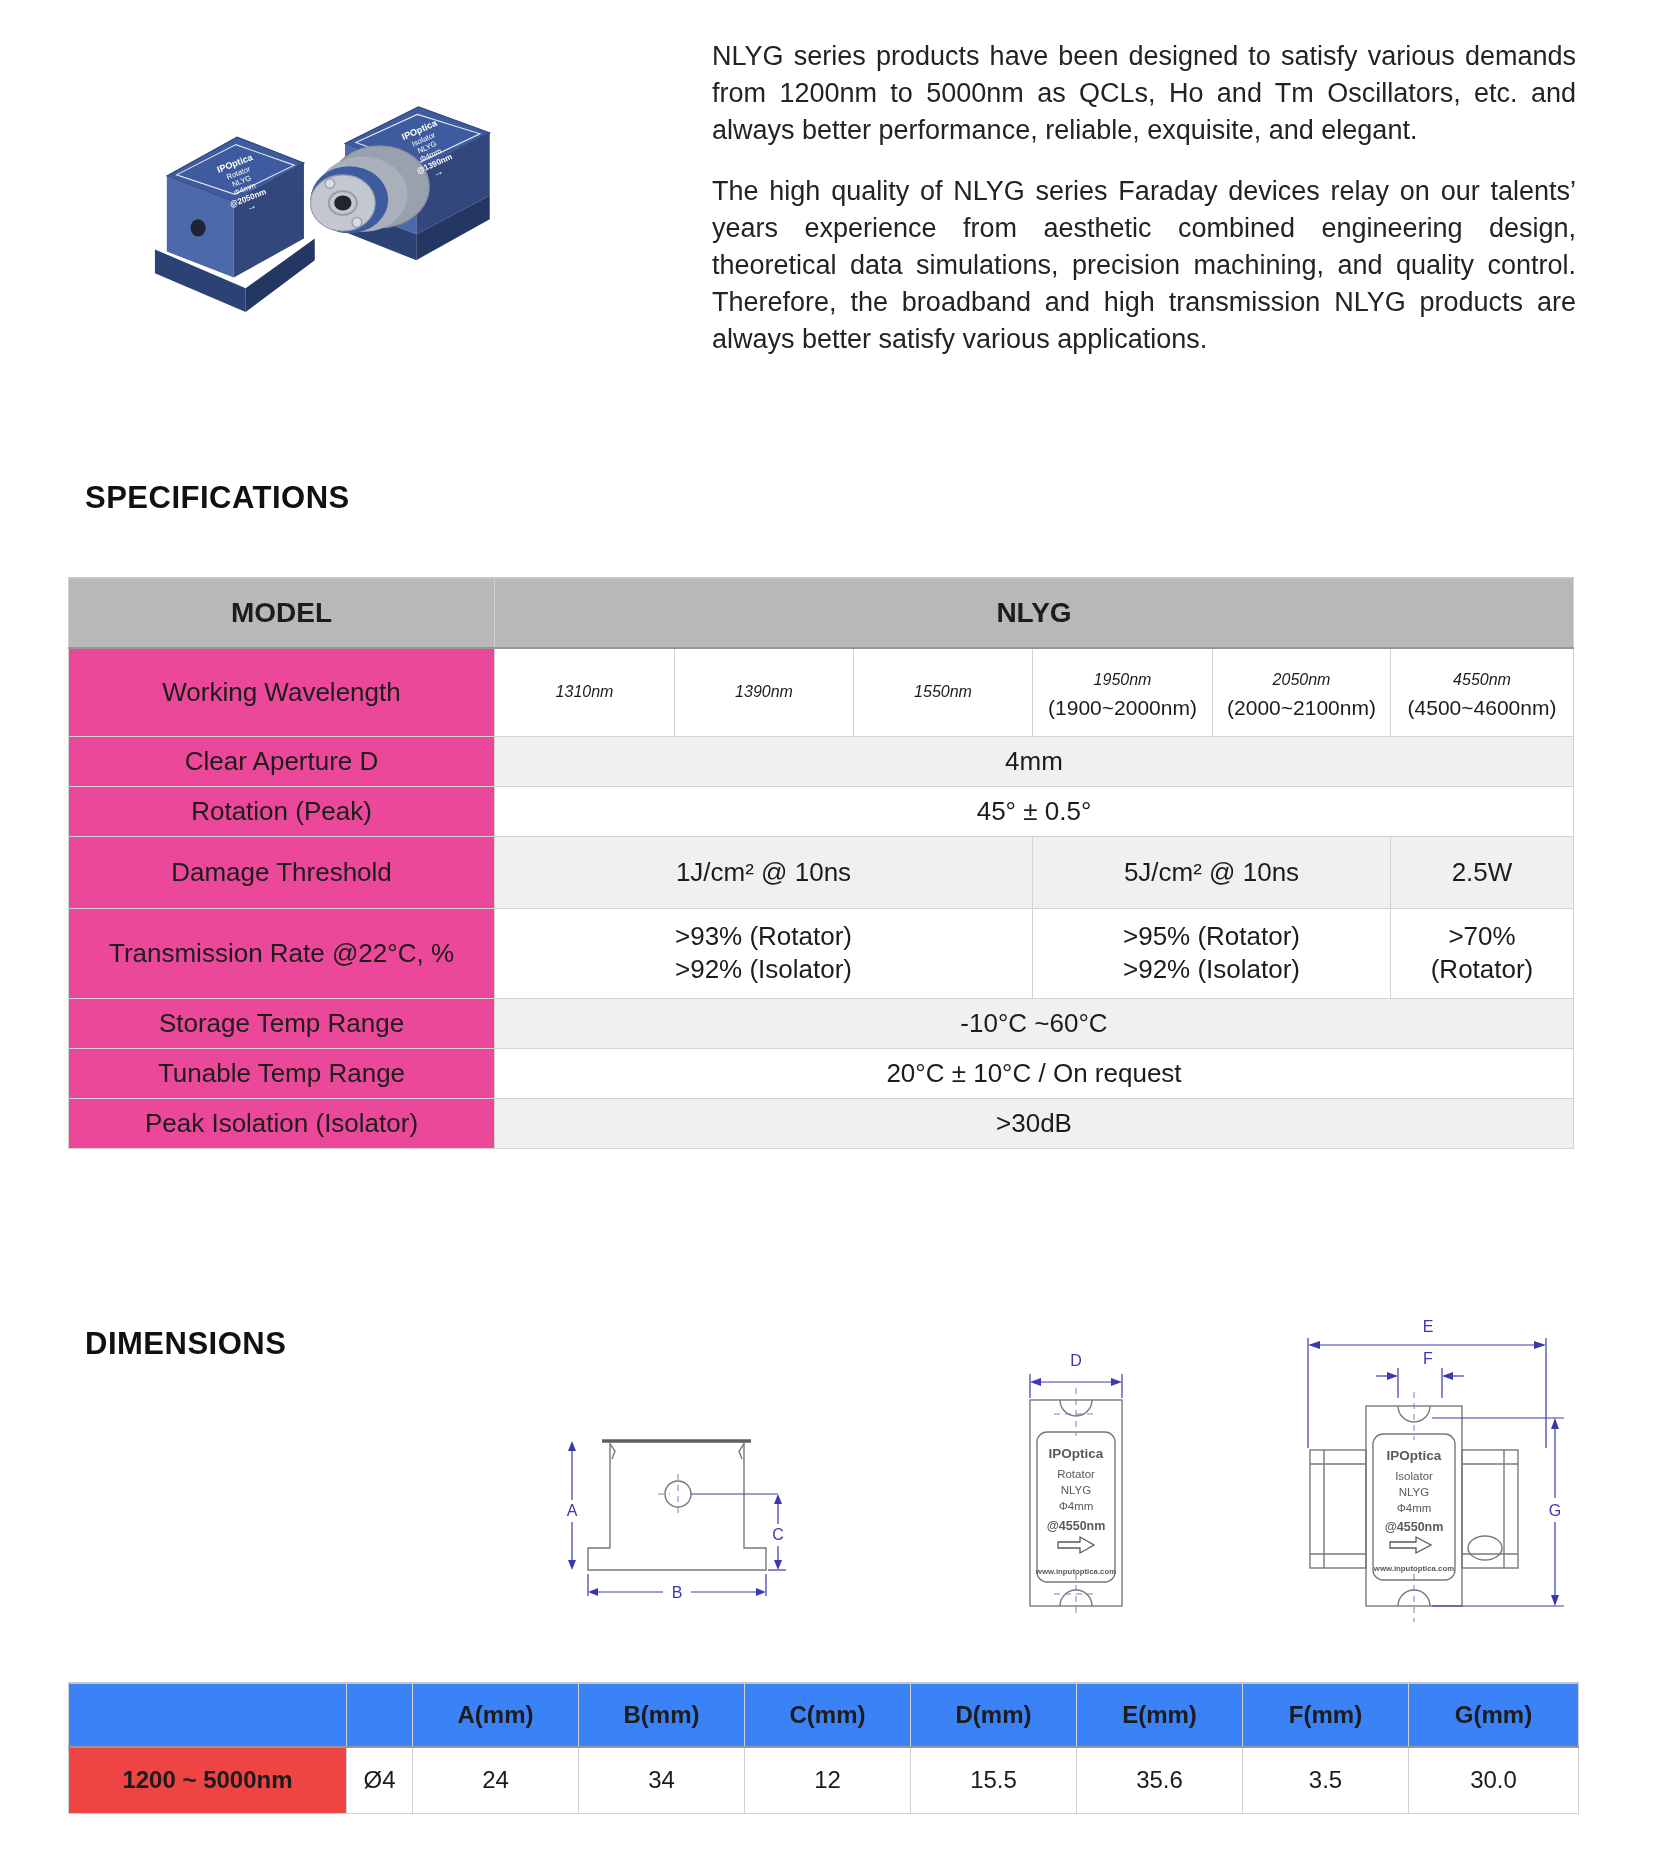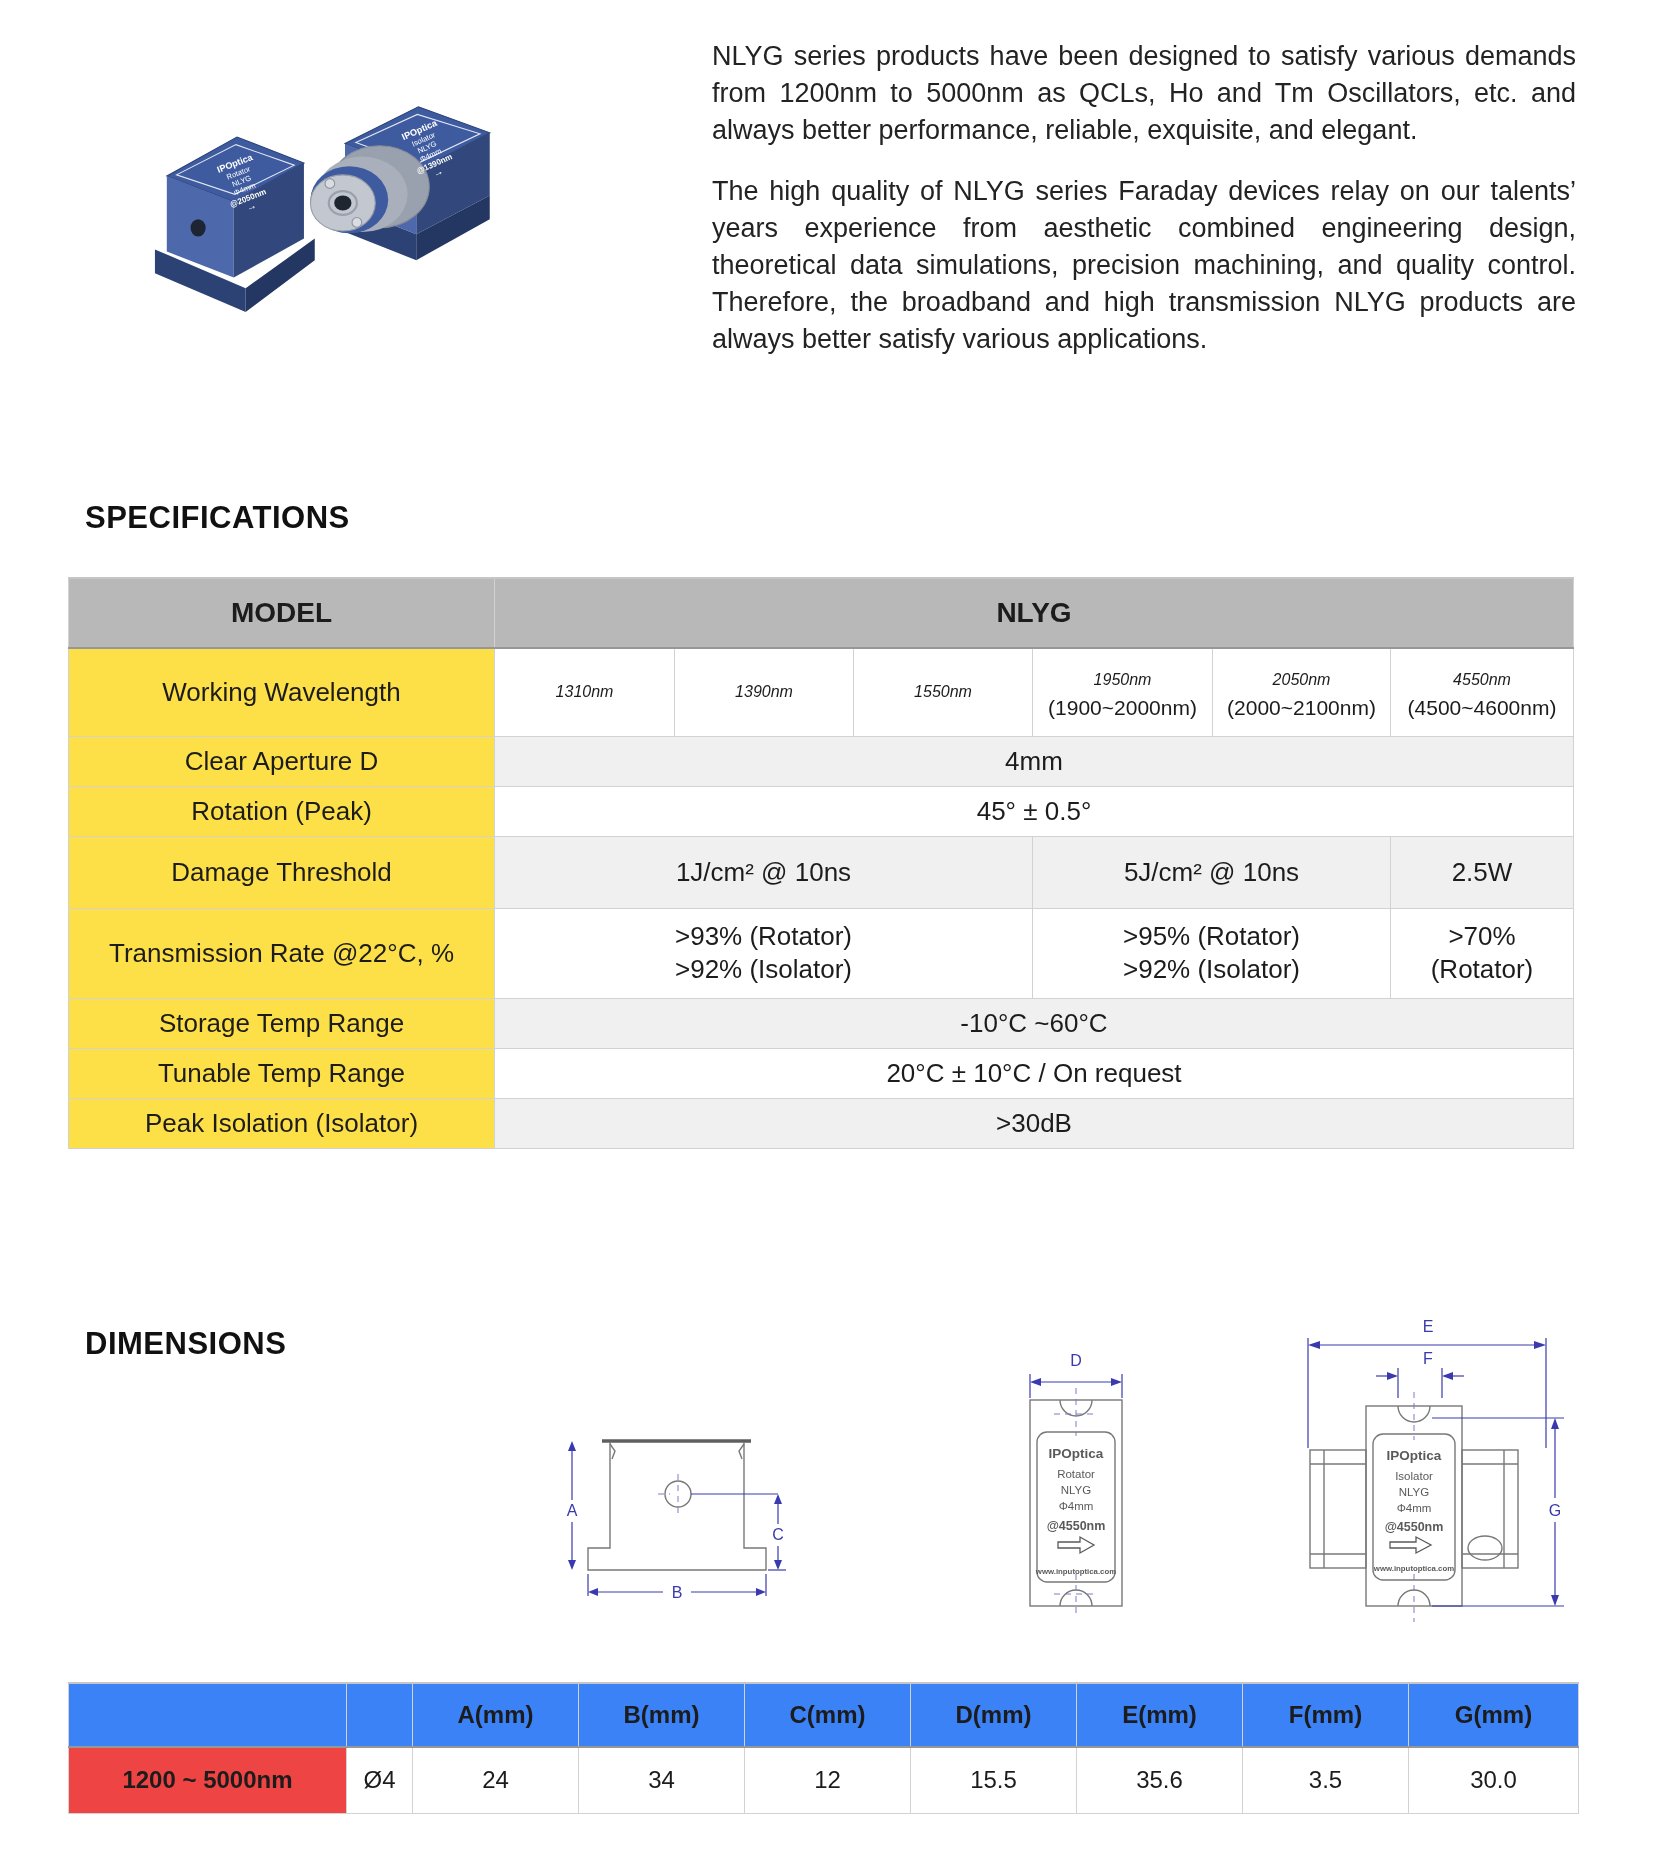--- a/index.html
+++ b/index.html
@@ -8,21 +8,21 @@
   .intro-text{position:absolute;left:712px;top:38px;width:880px;font-size:27px;line-height:37px;
         text-align:justify;color:#232323;}
   .intro-text p{margin:0 16px 24px 0;}
   .section-heading{position:absolute;left:85px;font-size:31px;font-weight:bold;letter-spacing:.5px;color:#111;}
   table{border-collapse:collapse;table-layout:fixed;}
   td,th{border:1px solid #d2d2d2;text-align:center;vertical-align:middle;padding:2px 6px;
         font-size:26px;color:#1c1c1c;font-weight:normal;overflow:hidden;}
   .spec-table{position:absolute;left:68px;top:577px;width:1505px;}
   .hdr-cell{background:#b8b8b8;font-weight:bold;font-size:28px;
         border-top:2px solid #c6c6c6;border-bottom:2px solid #979797;}
-  .lbl{background:#fde047;margin-left:8px;}
+  .lbl{background:#ec4899;margin-left:8px;}
   .shade{background:#f0f0f0;}
   .wl-main{display:block;font-size:16px;line-height:30px;font-style:italic;}
   .wl-sub{display:block;font-size:21px;line-height:25px;}
   .two-line span{display:block;line-height:33px;}
   .dim-table{position:absolute;left:68px;top:1682px;width:1510px;}
   .dim-table th{background:#3b82f6;font-weight:bold;font-size:24px;
         border-top:2px solid #c6c6c6;border-bottom:2px solid #979797;}
   .dim-table td{font-size:24px;}
   .dim-lbl{background:#ef4444;font-weight:bold;font-size:26px;}
   .drawing{position:absolute;}
@@ -83,21 +83,21 @@
         <text y="43" font-size="9">→</text>
       </g>
     </g>
   </svg>
 
   <div class="intro-text">
     <p>NLYG series products have been designed to satisfy various demands from 1200nm to 5000nm as QCLs, Ho and Tm Oscillators, etc. and always better performance, reliable, exquisite, and elegant.</p>
     <p>The high quality of NLYG series Faraday devices relay on our talents’ years experience from aesthetic combined engineering design, theoretical data simulations, precision machining, and quality control. Therefore, the broadband and high transmission NLYG products are always better satisfy various applications.</p>
   </div>
 
-  <div class="section-heading" style="top:500px;text-align:right;">SPECIFICATIONS</div>
+  <div class="section-heading" style="top:480px;text-align:right;">SPECIFICATIONS</div>
 
   <table class="spec-table">
     <colgroup>
       <col style="width:426px">
         <col style="width:180px">
         <col style="width:179px">
         <col style="width:179px">
       <col style="width:180px">
         <col style="width:178px">
         <col style="width:183px">

